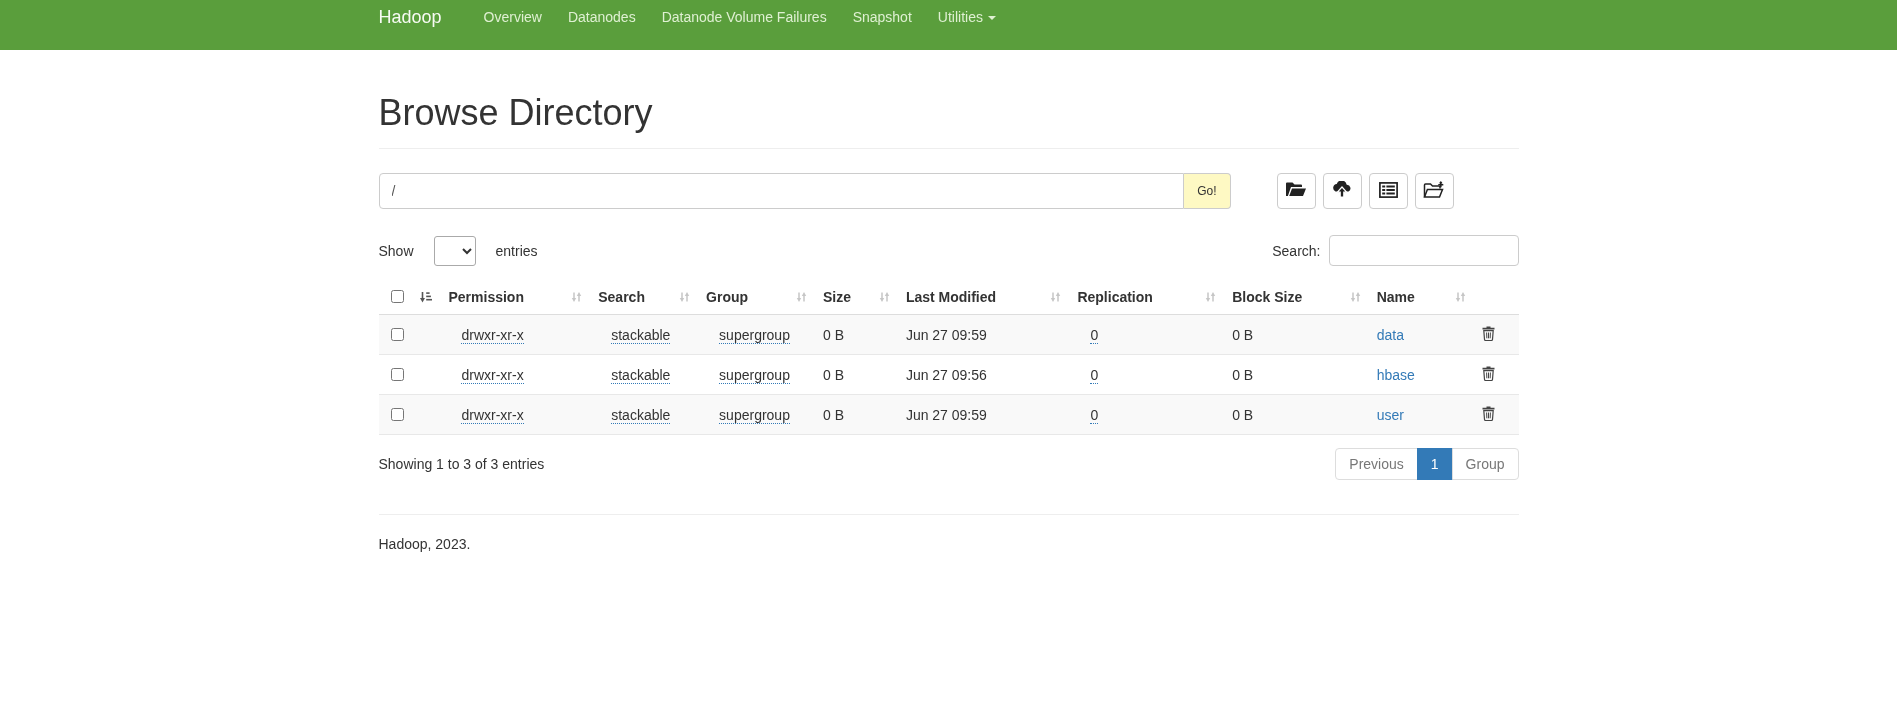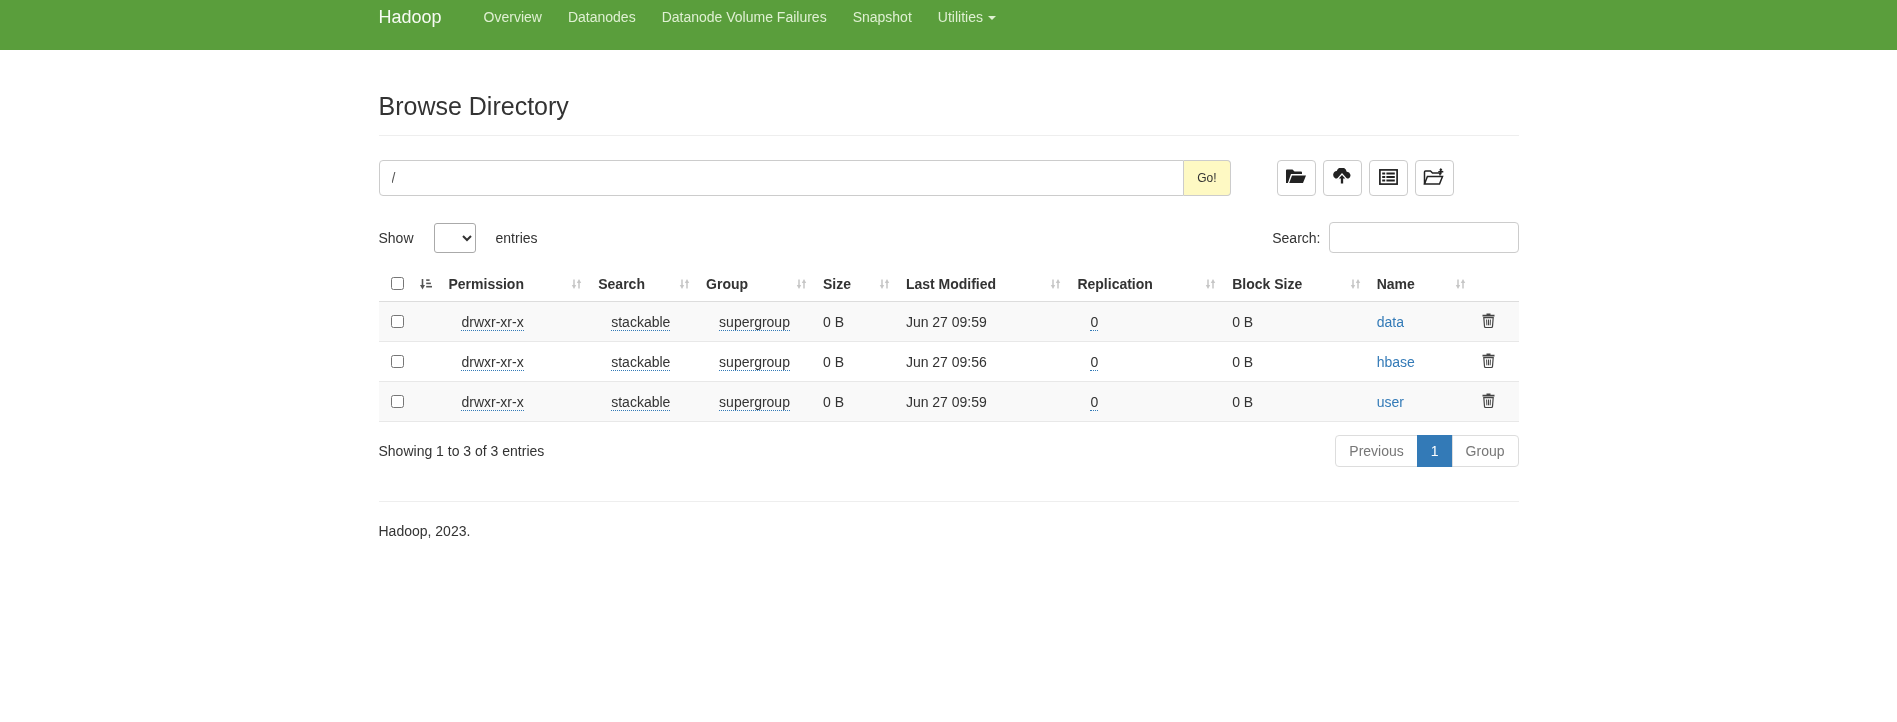--- a/index.html
+++ b/index.html
@@ -12,21 +12,21 @@
 
   
   .navbar { height: 50px; background: #5a9e3c; }
   .navbar .container { display: flex; align-items: center; height: 34px; padding: 0 15px; }
   .brand { color: #f7fbf3; font-size: 18px; line-height: 50px; padding-right: 15px; margin-right: 14px; text-decoration: none; cursor: pointer; }
   .nav-link { color: #dff0d2; font-size: 14px; line-height: 50px; padding: 0 13px; text-decoration: none; cursor: pointer; }
   .caret { display: inline-block; width: 0; height: 0; border-top: 4px dashed #dff0d2; border-left: 4px solid transparent; border-right: 4px solid transparent; margin-left: 5px; vertical-align: middle; }
 
   
   .main { margin-top: 42px; }
-  h1.page-title { font-size: 25px; font-weight: 500; margin: 0 0 14px; color: #333; }
+  h1.page-title { font-size: 36px; font-weight: 500; margin: 0 0 14px; color: #333; }
   hr { border: 0; border-top: 1px solid #eee; margin: 0; }
   .title-hr { margin-bottom: 24px; }
 
   .path-row { display: flex; align-items: flex-start; margin-bottom: 26px; }
   .input-group { display: flex; width: 852px; }
   .path-input { flex: 1; height: 36px; padding: 6px 12px; border: 1px solid #ccc; border-radius: 4px 0 0 4px; font-size: 14px; color: #555; outline: none; }
   .go-btn { height: 36px; padding: 10px 13px; border: 1px solid #ccc; border-left: 0; background: #fef9c3; border-radius: 0 4px 4px 0; font-size: 12px; color: #333; cursor: pointer; }
   .icon-btn-group { margin-left: 46px; display: flex; }
   .icon-btn { width: 39px; height: 36px; display: flex; align-items: center; justify-content: center; background: #fff; border: 1px solid #ccc; border-radius: 4px; margin-right: 7px; cursor: pointer; }
 

